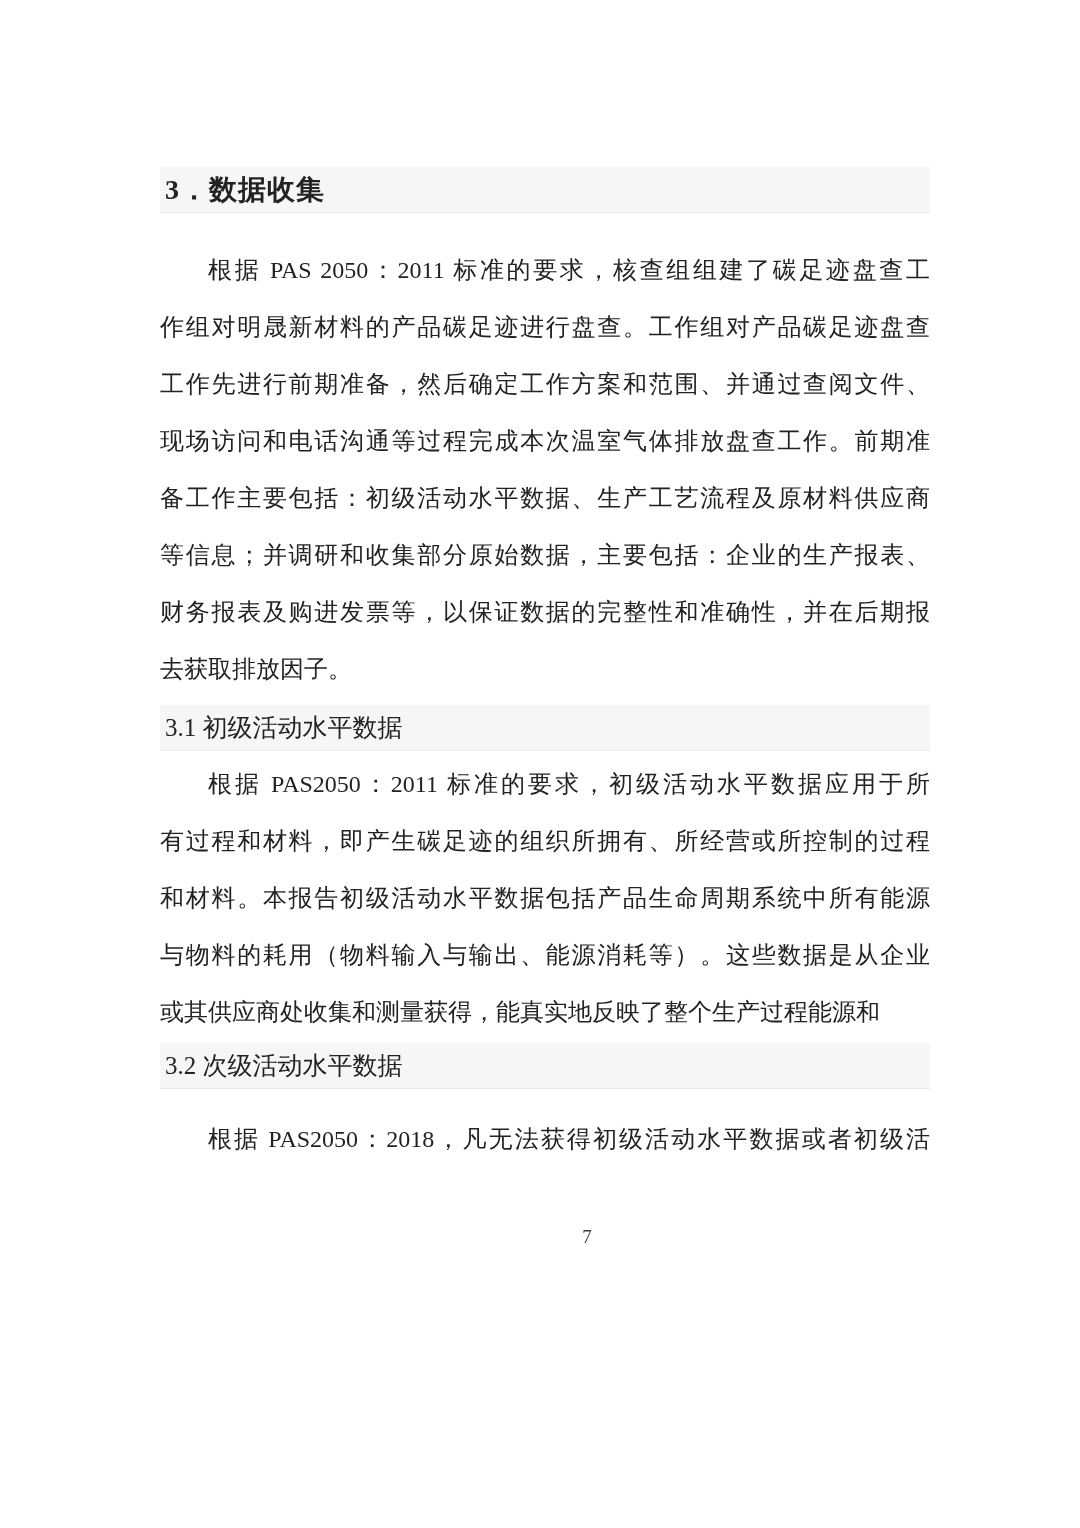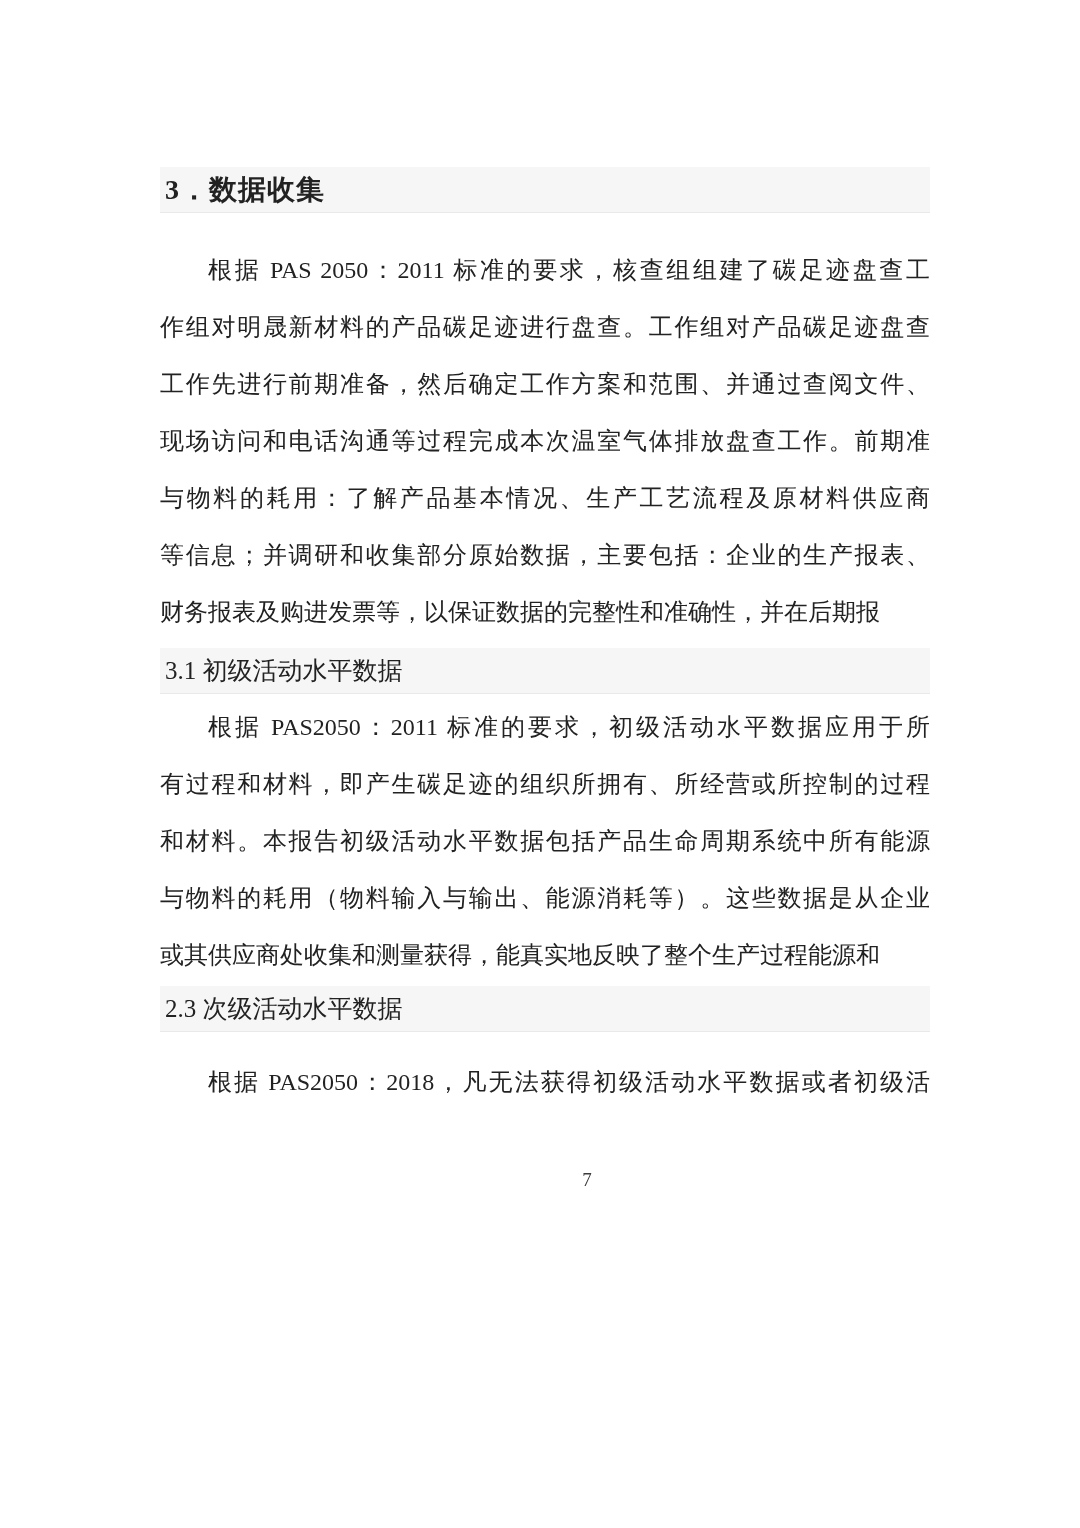--- a/index.html
+++ b/index.html
@@ -75,39 +75,40 @@
 
   <div class="bar h1 bar-1">
     <span class="bar-text">3．数据收集</span>
   </div>
 
   <div class="para para-1">
       <div class="line">根据 PAS 2050：2011 标准的要求，核查组组建了碳足迹盘查工</div>
       <div class="line">作组对明晟新材料的产品碳足迹进行盘查。工作组对产品碳足迹盘查</div>
       <div class="line">工作先进行前期准备，然后确定工作方案和范围、并通过查阅文件、</div>
       <div class="line">现场访问和电话沟通等过程完成本次温室气体排放盘查工作。前期准</div>
-      <div class="line">与物料的耗用：了解产品基本情况、生产工艺流程及原材料供应商</div>
+      <div class="line">备工作主要包括：初级活动水平数据、生产工艺流程及原材料供应商</div>
       <div class="line">等信息；并调研和收集部分原始数据，主要包括：企业的生产报表、</div>
       <div class="line">财务报表及购进发票等，以保证数据的完整性和准确性，并在后期报</div>
+      <div class="line">去获取排放因子。</div>
     </div>
 
   <div class="bar h2 bar-2">
     <span class="bar-text">3.1 初级活动水平数据</span>
   </div>
 
   <div class="para para-2">
       <div class="line">根据 PAS2050：2011 标准的要求，初级活动水平数据应用于所</div>
       <div class="line">有过程和材料，即产生碳足迹的组织所拥有、所经营或所控制的过程</div>
       <div class="line">和材料。本报告初级活动水平数据包括产品生命周期系统中所有能源</div>
       <div class="line">与物料的耗用（物料输入与输出、能源消耗等）。这些数据是从企业</div>
       <div class="line">或其供应商处收集和测量获得，能真实地反映了整个生产过程能源和</div>
     </div>
 
   <div class="bar h2 bar-3">
-    <span class="bar-text">2.3 次级活动水平数据</span>
+    <span class="bar-text">3.2 次级活动水平数据</span>
   </div>
 
   <div class="para para-3 continues">
       <div class="line">根据 PAS2050：2018，凡无法获得初级活动水平数据或者初级活</div>
     </div>
 
   <div class="page-number">7</div>
 
 </div>
 

